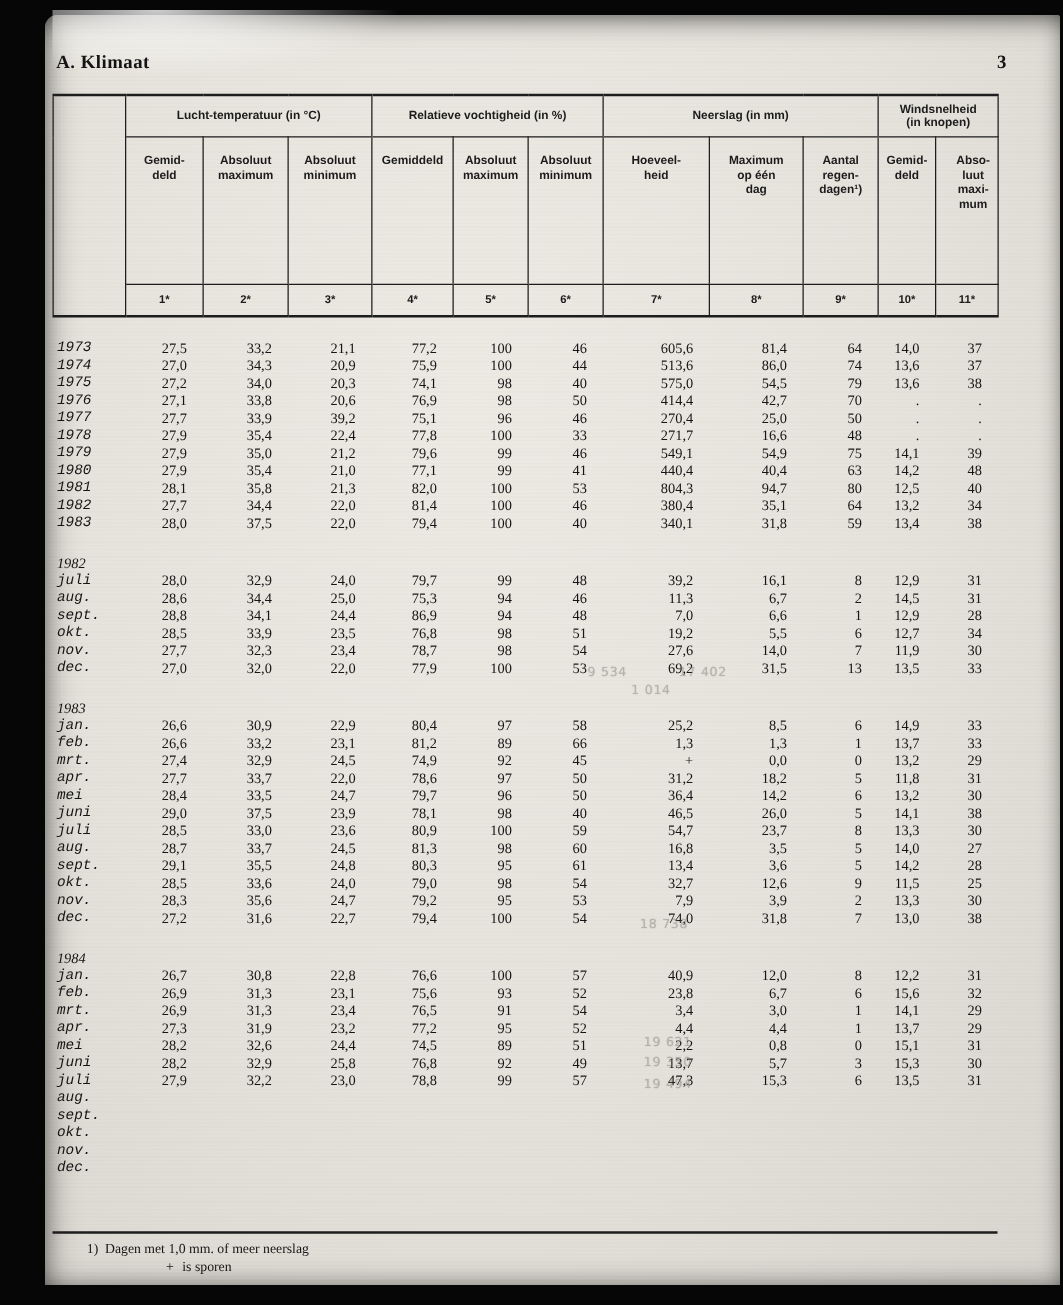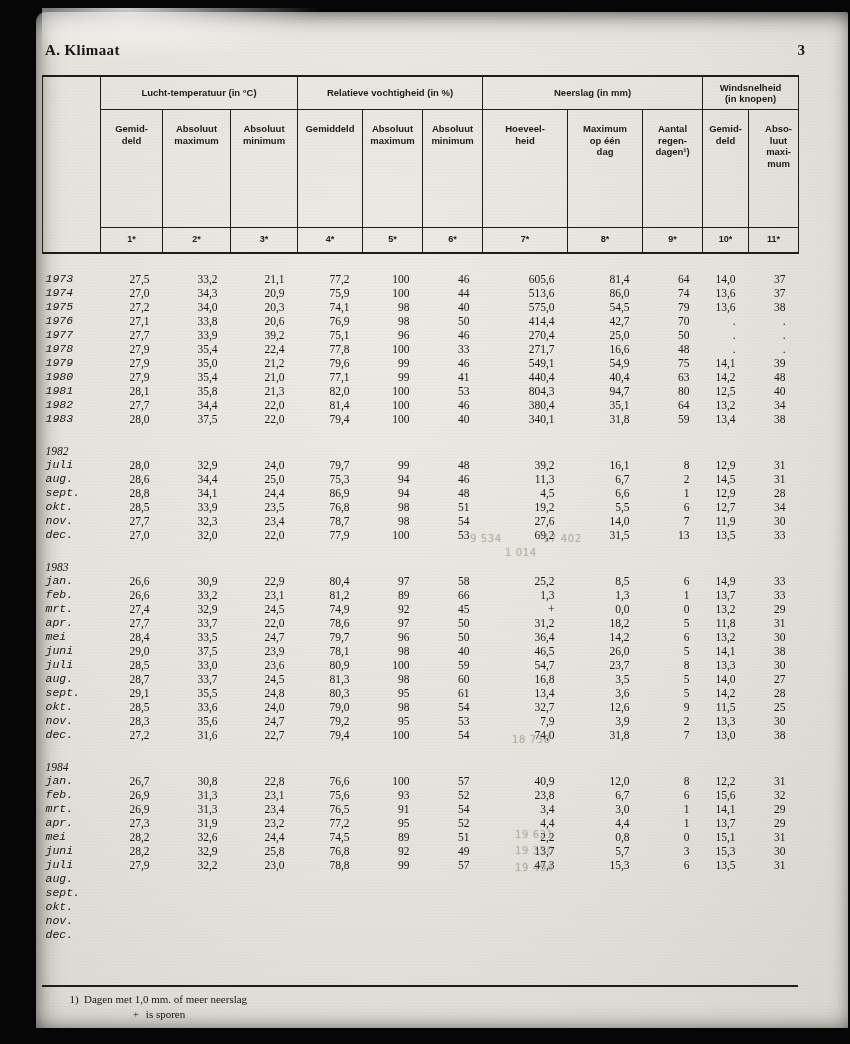--- a/index.html
+++ b/index.html
@@ -420,21 +420,21 @@
             <td class="val">31</td>
           </tr>
           <tr>
             <td class="rowlabel">sept.</td>
             <td class="val">28,8</td>
             <td class="val">34,1</td>
             <td class="val">24,4</td>
             <td class="val">86,9</td>
             <td class="val">94</td>
             <td class="val">48</td>
-            <td class="val">4,5</td>
+            <td class="val">7,0</td>
             <td class="val">6,6</td>
             <td class="val">1</td>
             <td class="val">12,9</td>
             <td class="val">28</td>
           </tr>
           <tr>
             <td class="rowlabel">okt.</td>
             <td class="val">28,5</td>
             <td class="val">33,9</td>
             <td class="val">23,5</td>

